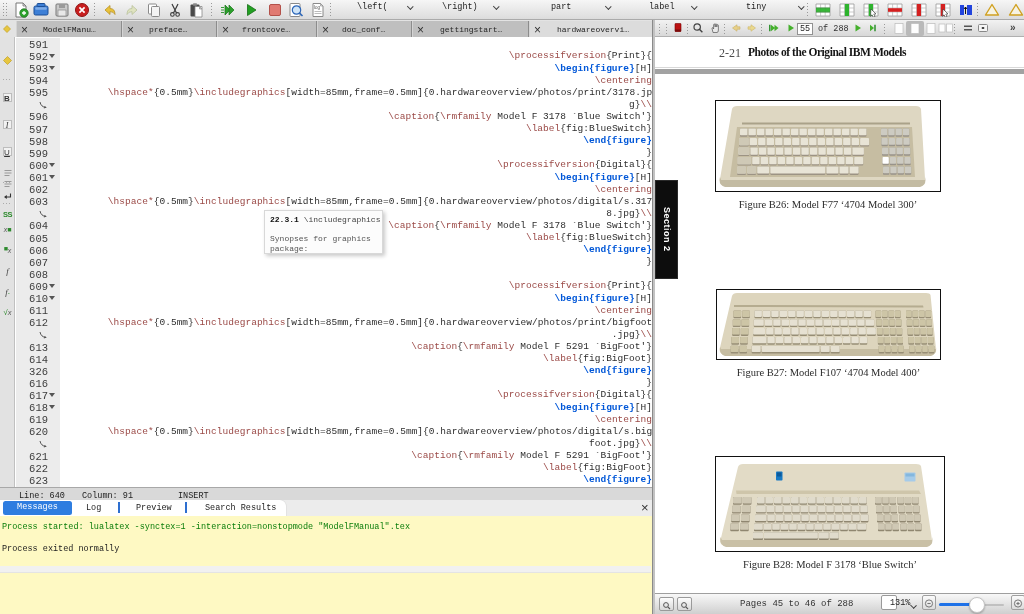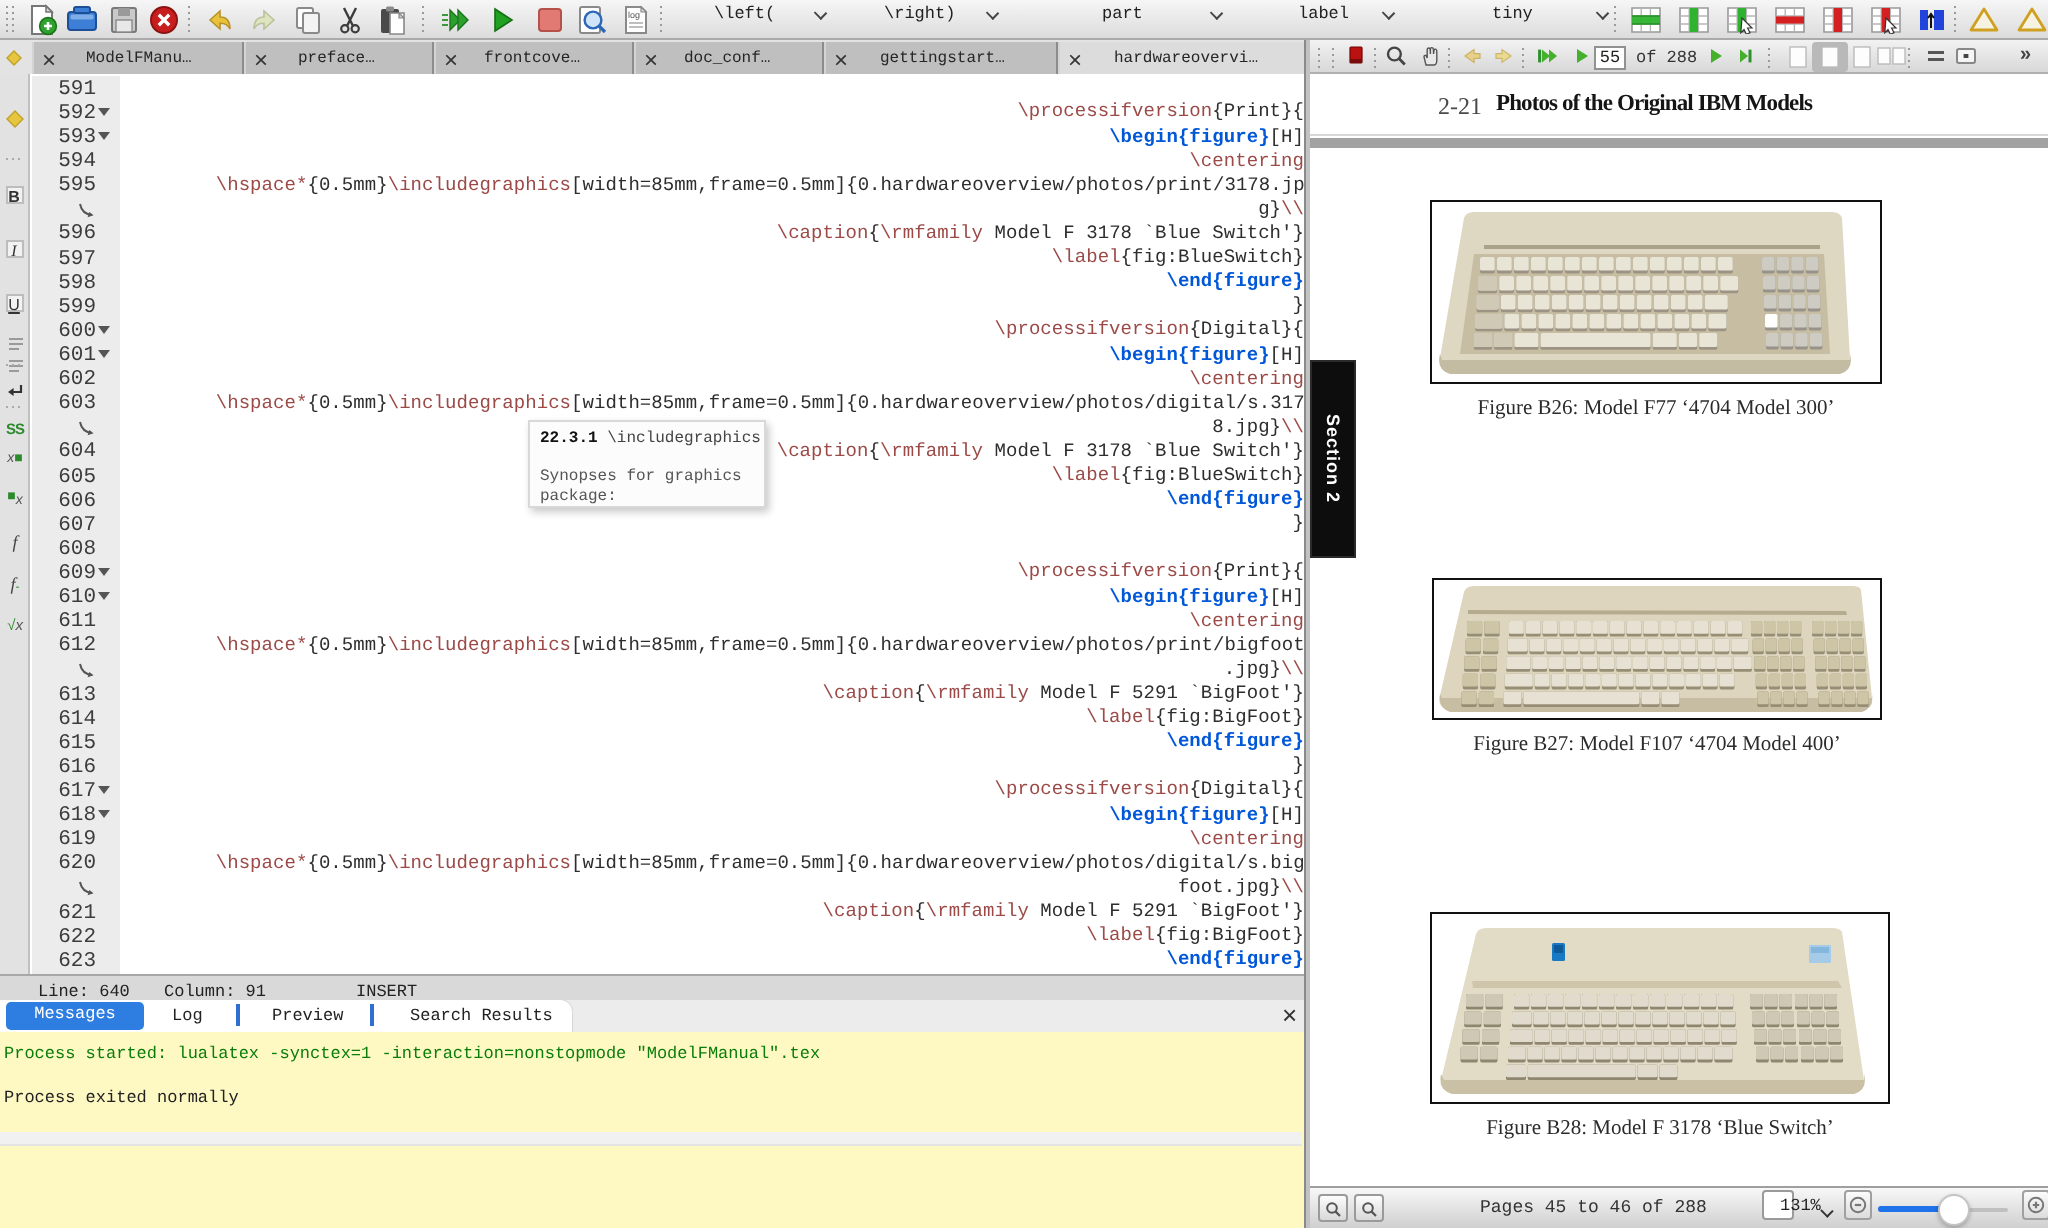--- a/index.html
+++ b/index.html
@@ -411,21 +411,21 @@
           <path d="M7.8 6.6 L4.8 7.6 L5.6 5.0 Z" fill="#555"></path>
         </svg>
       </div>
       <div class="gr">
         <span class="lno">613</span>
       </div>
       <div class="gr">
         <span class="lno">614</span>
       </div>
       <div class="gr">
-        <span class="lno">615</span>
+        <span class="lno">326</span>
       </div>
       <div class="gr">
         <span class="lno">616</span>
       </div>
       <div class="gr">
         <span class="lno">617</span>
         <span class="fold"></span>
       </div>
       <div class="gr">
         <span class="lno">618</span>

